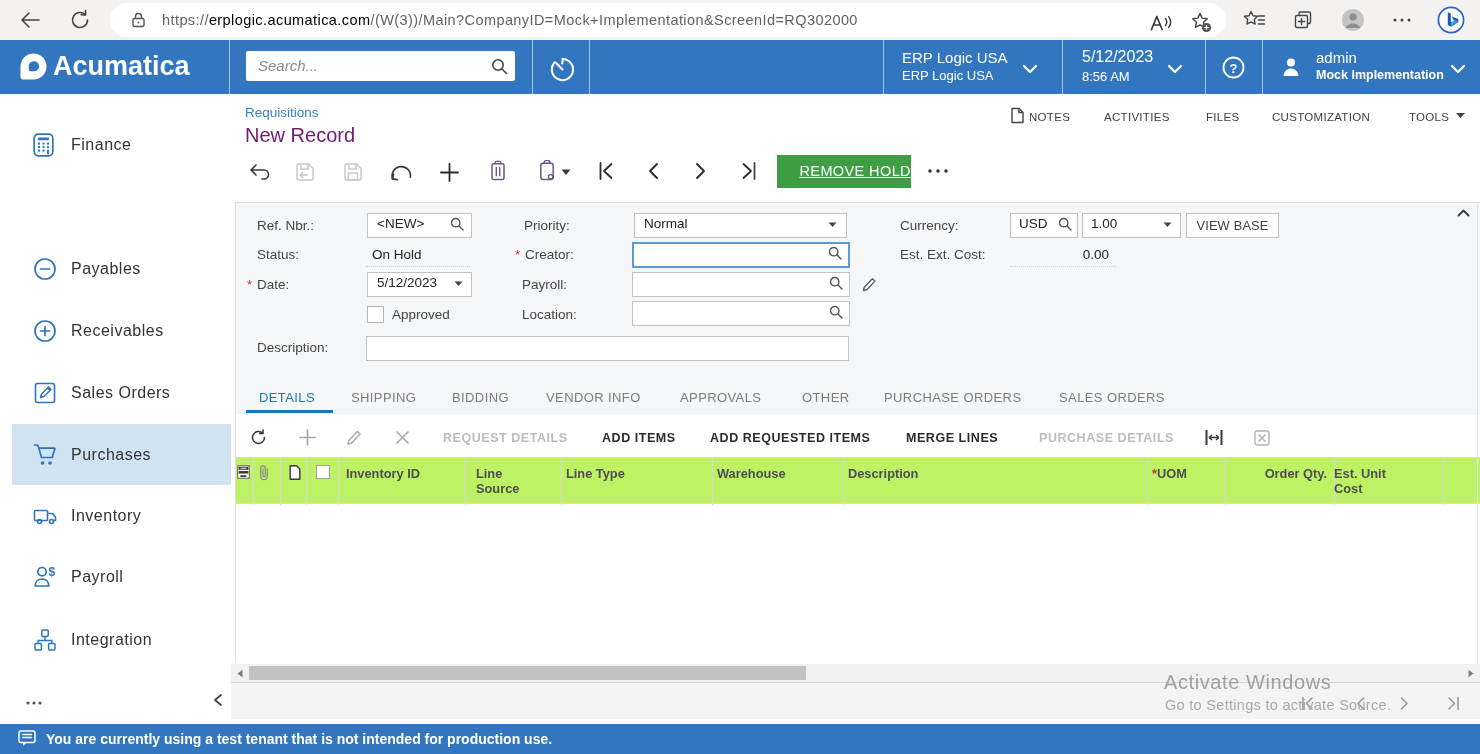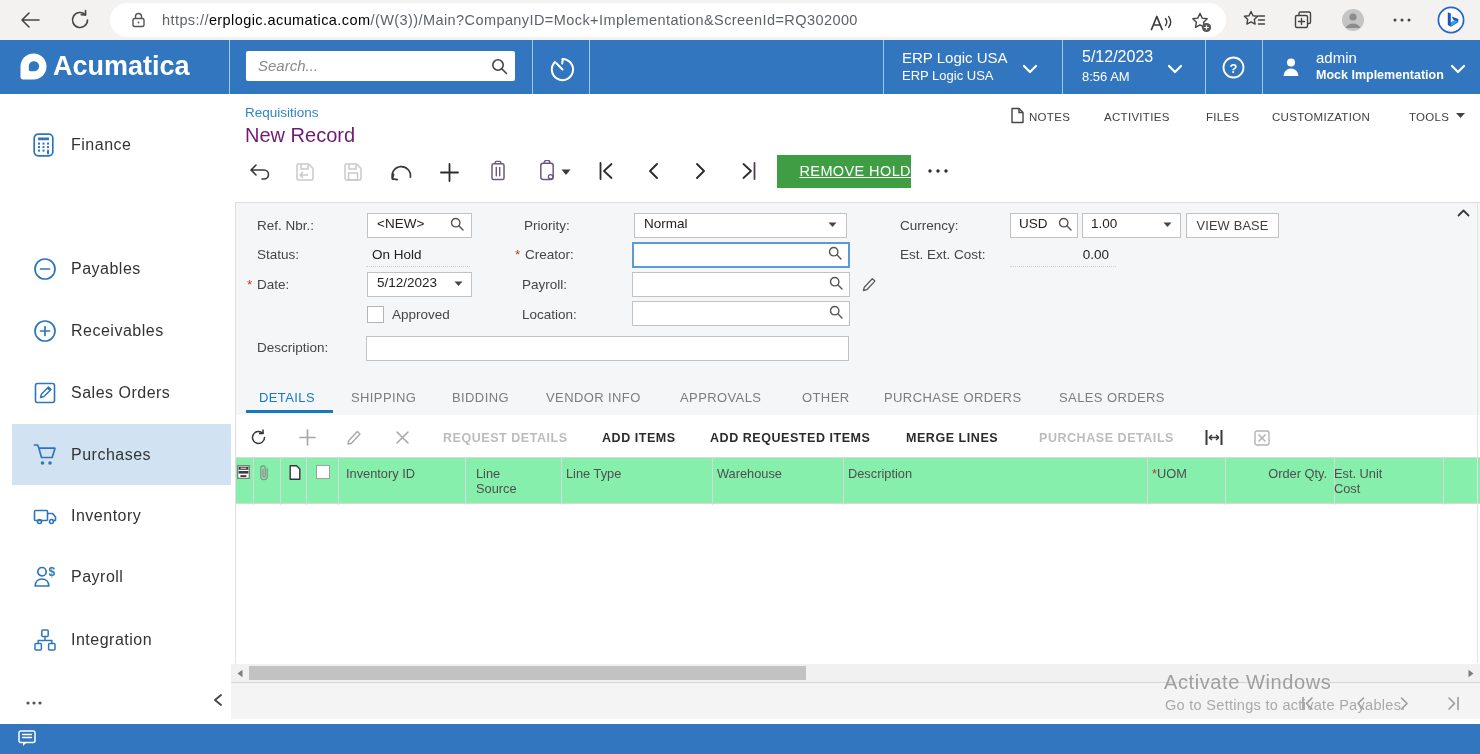--- a/index.html
+++ b/index.html
@@ -45,21 +45,21 @@
 .inp { position:absolute; background:#fff; border:1px solid #c2c2c2; font-size:13.5px; color:#222; }
 .star { color:#c0392b; }
 .mag { position:absolute; }
 
 
 #tabs { position:absolute; left:0; top:296px; width:1249px; height:13px; font-size:13px; color:#7c7c7c; letter-spacing:0.4px; }
 #tabs span { position:absolute; top:0; white-space:nowrap; }
 .gtxt { top:337px; font-size:12.5px; font-weight:700; color:#2b2b2b; letter-spacing:0.55px; white-space:nowrap; }
 
 
-#gridhead { position:absolute; left:0; top:363px; width:1249px; height:47px; background:#86efac; border-top:1px solid #d8d8d8; border-bottom:1px solid #d8d8d8; font-size:12.8px; color:#4e4e4e; font-weight:400; }
+#gridhead { position:absolute; left:0; top:363px; width:1249px; height:47px; background:#bef264; border-top:1px solid #d8d8d8; border-bottom:1px solid #d8d8d8; font-size:12.8px; color:#4e4e4e; font-weight:700; }
 .gcol { position:absolute; top:0; width:1px; height:47px; background:#d8d8d8; }
 #hscroll { position:absolute; left:0; top:570px; width:1249px; height:18px; background:#f1f1f1; }
 #hthumb { position:absolute; left:18px; top:2px; width:557px; height:14px; background:#c2c2c2; }
 #pager { position:absolute; left:0; top:588px; width:1249px; height:37px; background:#f4f4f4; border-top:1px solid #d4d4d4; }
 
 
 #bottombar { position:absolute; left:0; top:724px; width:1480px; height:30px; background:#3376c0; color:#fff; font-size:14px; font-weight:700; }
 </style>
 </head>
 <body>
@@ -508,21 +508,22 @@
         <path d="M8.5 2 L3 7.5 l5.5 5.5" stroke="#9a9a9a" stroke-width="1.6" fill="none" stroke-linecap="round" stroke-linejoin="round"></path>
       </svg>
     <svg class="abs" style="left:1169px;top:13px" width="10" height="15" viewBox="0 0 10 15">
         <path d="M1.5 2 L7 7.5 l-5.5 5.5" stroke="#9a9a9a" stroke-width="1.6" fill="none" stroke-linecap="round" stroke-linejoin="round"></path>
       </svg>
     <svg class="abs" style="left:1216px;top:13px" width="13" height="15" viewBox="0 0 13 15">
         <path d="M2 2 L7.5 7.5 L2 13 M11 1.5 v12" stroke="#9a9a9a" stroke-width="1.6" fill="none" stroke-linecap="round" stroke-linejoin="round"></path>
       </svg>
   </div>
   <div class="abs" style="left:933px;top:577px;font-size:20px;letter-spacing:0.6px;color:#9f9f9f;z-index:6">Activate Windows</div>
-  <div class="abs" style="left:934px;top:603px;font-size:14.5px;letter-spacing:0.3px;color:#a9a9a9;z-index:6">Go to Settings to activate Payables.</div>
+  <div class="abs" style="left:934px;top:603px;font-size:14.5px;letter-spacing:0.3px;color:#a9a9a9;z-index:6">Go to Settings to activate Source.</div>
 </div>
 <div id="bottombar">
   <svg class="abs" style="left:18px;top:6px" width="18" height="17" viewBox="0 0 18 17">
       <rect x="1" y="1" width="16" height="11.5" rx="2" stroke="#fff" stroke-width="1.5" fill="none"></rect>
       <path d="M4.5 4.5 h9 M4.5 7.5 h9" stroke="#fff" stroke-width="1.3" stroke-linecap="round"></path>
       <path d="M5 12.5 v3.5 l3.5-3.5 z" fill="#fff"></path>
     </svg>
+  <div class="abs" style="left:46px;top:7px">You are currently using a test tenant that is not intended for production use.</div>
 </div>
 
 </body></html>

